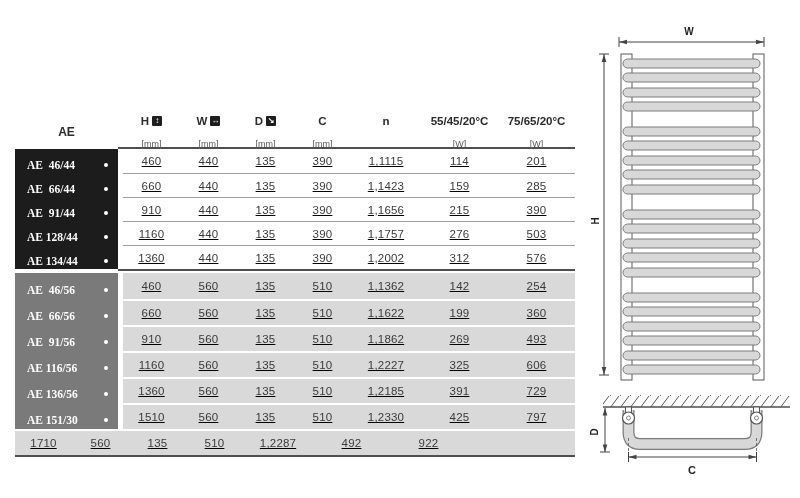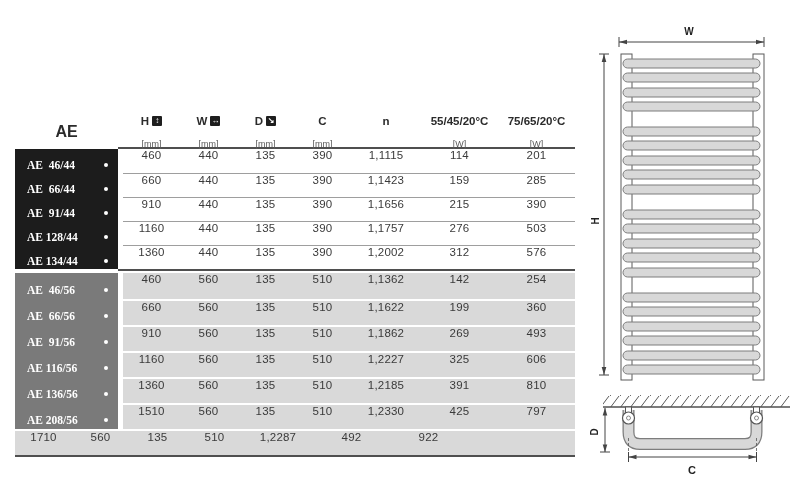--- a/index.html
+++ b/index.html
@@ -2,42 +2,42 @@
 <html><head>
 <meta charset="utf-8">
 <style>
   html,body{margin:0;padding:0;background:#fff;font-family:"Liberation Sans",sans-serif;}
   #page{position:relative;width:800px;height:498px;background:#fff;overflow:hidden;}
 
   
   .tbl{position:absolute;left:15px;top:110px;width:560px;}
   .hdr-row{display:flex;height:37px;}
   .hdr-ae{width:103px;margin-right:5px;display:flex;align-items:center;justify-content:center;
-          font-weight:700;font-size:16px;color:#2b2b2b;padding-top:6px;box-sizing:border-box;text-align:center;}
+          font-weight:700;font-size:12px;color:#2b2b2b;padding-top:6px;box-sizing:border-box;text-align:center;}
   .hdr-cell{display:flex;flex-direction:column;align-items:center;justify-content:flex-start;
             padding-top:5px;box-sizing:border-box;}
   .hdr-label{font-weight:700;font-size:11.5px;color:#2b2b2b;display:flex;align-items:center;gap:3px;white-space:nowrap;}
   .hdr-unit{font-size:9px;color:#5a5a5a;margin-top:12px;}
   .dimicon{display:inline-block;width:10px;height:10px;background:#1e1e1e;color:#fff;
            font-size:8px;line-height:10px;text-align:center;border-radius:1px;}
 
   .w1{width:57px}.w2{width:57px}.w3{width:57px}.w4{width:57px}.w5{width:70px}.w6{width:77px}.w7{width:77px}
 
   .sep{height:2px;background:#4f4f4f;margin-left:103px;}
   .sep.full{margin-left:0;}
   .gapline{height:2px;background:#fff;}
 
   .row{display:flex;height:24px;}
   .grp2 .row{height:26px;}
   .lbl{width:103px;margin-right:5px;display:flex;align-items:center;justify-content:space-between;
        padding:8px 10px 0 12px;box-sizing:border-box;color:#fff;font-weight:700;font-size:11.5px;white-space:pre;font-family:Liberation Serif, serif;}
   .grp1 .lbl{background:#1c1c1c;}
   .grp2 .lbl{background:#7a7a7a;}
   .bullet{width:4px;height:4px;border-radius:50%;background:#fff;flex:0 0 auto;}
-  .cells{display:flex;flex:1;align-items:flex-start;height:100%;box-sizing:border-box;}
+  .cells{display:flex;flex:1;align-items:center;height:100%;box-sizing:border-box;text-decoration:underline;}
   .grp2 .cells{background:#d9d9d9;}
   .grp1 .row + .row .cells{border-top:1px solid #9e9e9e;}
   .grp2 .row + .row .cells{border-top:2px solid #ffffff;}
   .cell{font-size:11.5px;color:#3a3a3a;text-align:center;letter-spacing:0.2px;}
 
   
   .diagram{position:absolute;left:590px;top:0;width:210px;height:498px;}
   .dimtext{font-family:"Liberation Sans",sans-serif;font-size:10px;font-weight:700;fill:#222;}
   .dimtext-lg{font-family:"Liberation Sans",sans-serif;font-size:11px;font-weight:700;fill:#222;}
 </style>
@@ -207,25 +207,25 @@
       </div>
       <div class="row">
         <div class="lbl"><span>AE 136/56</span><span class="bullet"></span></div>
         <div class="cells">
             <div class="cell w1">1360</div>
             <div class="cell w2">560</div>
             <div class="cell w3">135</div>
             <div class="cell w4">510</div>
             <div class="cell w5">1,2185</div>
             <div class="cell w6">391</div>
-            <div class="cell w7">810</div>
-          </div>
-      </div>
-      <div class="row">
-        <div class="lbl"><span>AE 208/56</span><span class="bullet"></span></div>
+            <div class="cell w7">729</div>
+          </div>
+      </div>
+      <div class="row">
+        <div class="lbl"><span>AE 151/30</span><span class="bullet"></span></div>
         <div class="cells">
             <div class="cell w1">1510</div>
             <div class="cell w2">560</div>
             <div class="cell w3">135</div>
             <div class="cell w4">510</div>
             <div class="cell w5">1,2330</div>
             <div class="cell w6">425</div>
             <div class="cell w7">797</div>
           </div>
       </div>

